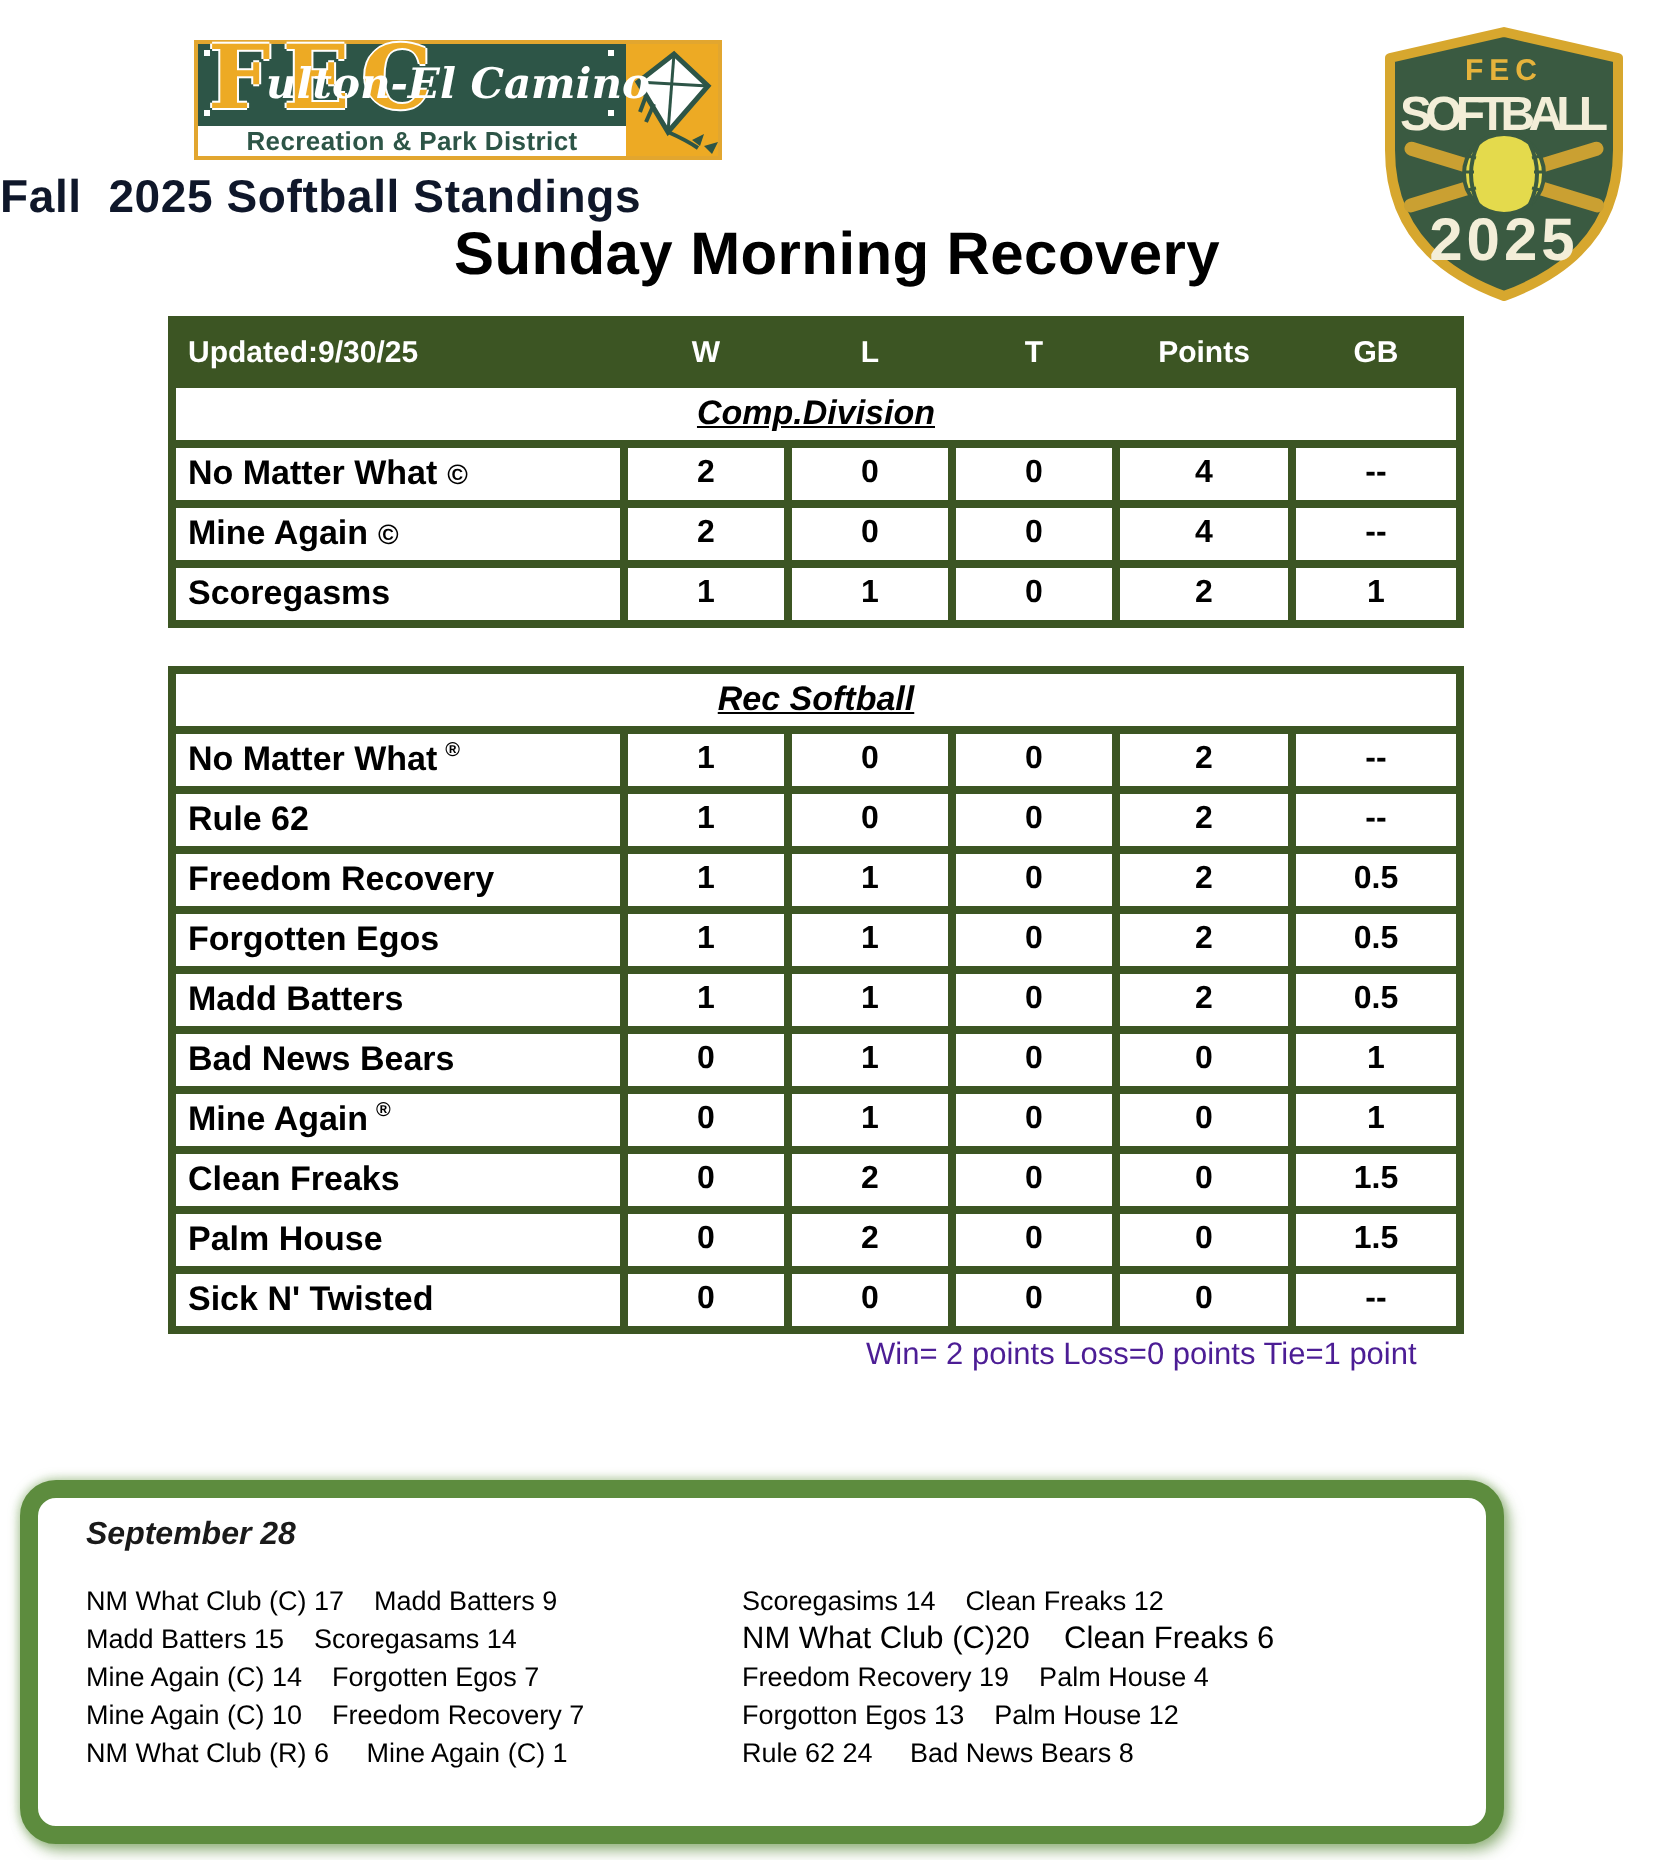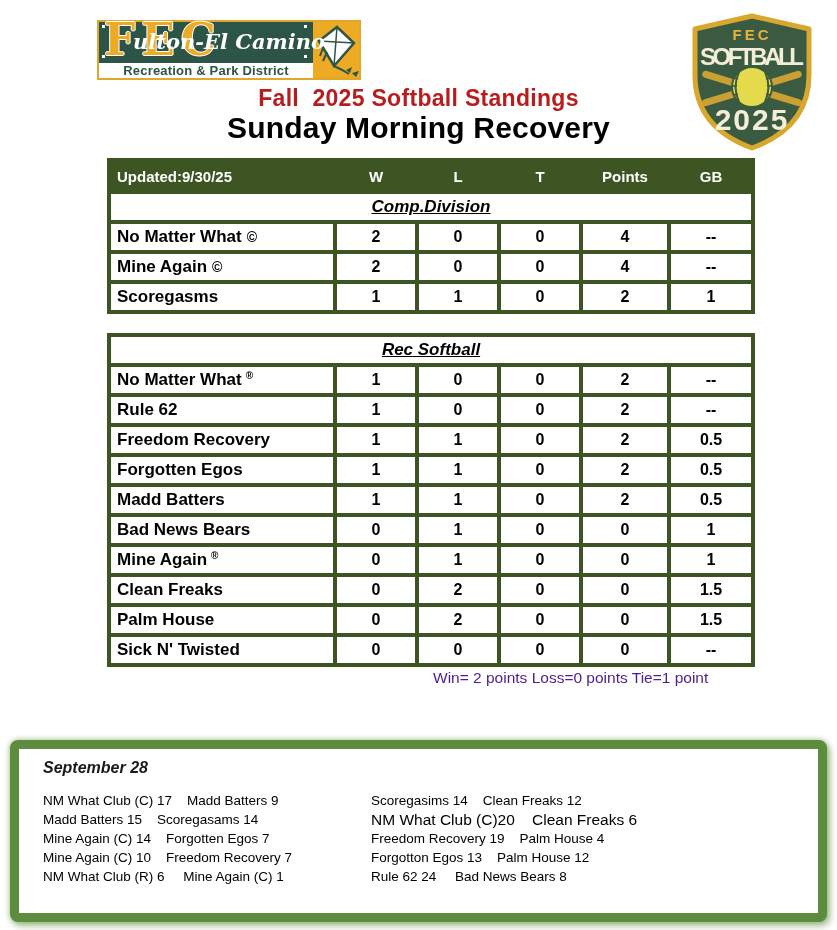--- a/index.html
+++ b/index.html
@@ -18,49 +18,49 @@
   .logo-strip{position:absolute;left:0;bottom:0;width:100%;height:15px;background:#fff;
               color:#2d5547;font-weight:bold;font-size:13px;text-align:center;line-height:16px;
               letter-spacing:.2px;z-index:0;}
   .logo-kite{width:46px;height:56px;background:#edaa24;position:relative;}
   .logo-kite svg{position:absolute;left:0;top:0;overflow:visible;}
 
   
   .badge{position:absolute;left:688px;top:13px;}
 
   
-  .title1{position:absolute;top:85px;left:0;width:100%;text-align:center;font-size:23px;
-          font-weight:bold;color:#b91c1c;white-space:pre;letter-spacing:.3px;}
+  .title1{position:absolute;top:85px;left:0;width:100%;font-size:23px;
+          font-weight:bold;color:#0f172a;white-space:pre;letter-spacing:.3px;}
   .title2{position:absolute;top:111px;left:0;width:100%;text-align:center;font-size:30px;
           font-weight:bold;color:#000;letter-spacing:.2px;}
 
   
-  .standings-table{position:absolute;left:107px;width:648px;background:#3c5523;padding:4px;
+  .standings-table{position:absolute;left:84px;width:648px;background:#3c5523;padding:4px;
                    box-sizing:border-box;display:flex;flex-direction:column;gap:4px;}
   #comp-table{top:158px;}
   #rec-table{top:333px;}
   .hrow{display:grid;grid-template-columns:222px 78px 78px 78px 84px 80px;gap:4px;height:28px;
         align-items:center;color:#fff;font-weight:bold;font-size:15px;}
   .hcell{text-align:center;}
   .updated{text-align:left;padding-left:6px;}
   .division-row{background:#fff;height:26px;display:flex;align-items:center;justify-content:center;
                 font-weight:bold;font-style:italic;font-size:17px;color:#000;text-decoration:underline;}
   .trow{display:grid;grid-template-columns:222px 78px 78px 78px 84px 80px;gap:4px;height:26px;}
   .cell{background:#fff;display:flex;align-items:center;justify-content:center;
         font-weight:bold;font-size:16px;color:#000;}
   .cell.name{justify-content:flex-start;padding-left:6px;font-size:17px;white-space:nowrap;}
   .mark{font-size:14px;margin-left:5px;}
   .mark-sup{font-size:10px;margin-left:4px;position:relative;top:-5px;}
 
   .points-note{position:absolute;top:669px;left:433px;width:400px;text-align:left;
                font-size:15.5px;color:#4c1d95;}
 
   
-  .results-box{position:absolute;left:10px;top:740px;width:817px;height:182px;box-sizing:border-box;
-               border:9px solid #5d8c3e;border-radius:8px;padding:10px 0 0 24px;background:#fff;
+  .results-box{position:absolute;left:10px;top:740px;width:742px;height:182px;box-sizing:border-box;
+               border:9px solid #5d8c3e;border-radius:18px;padding:10px 0 0 24px;background:#fff;
                box-shadow:3px 4px 7px rgba(109,152,82,.55),0 0 5px 1px rgba(130,170,100,.55);}
   .results-date{font-weight:bold;font-style:italic;font-size:16px;color:#1a1a1a;}
   .results-cols{display:flex;margin-top:14px;}
   .results-col-left{width:328px;}
   .results-col-right{flex:1;}
   .result-line{font-size:13.5px;line-height:19px;color:#000;white-space:pre;}
   .result-line.large{font-size:15.5px;}
 </style>
 </head>
 <body>

